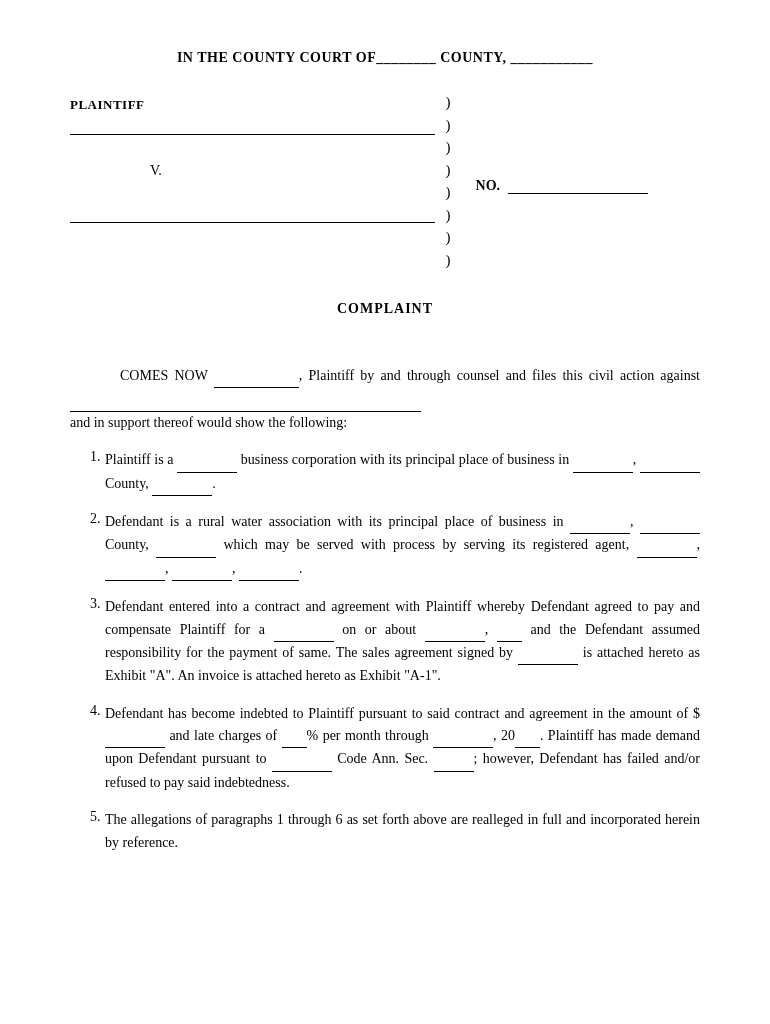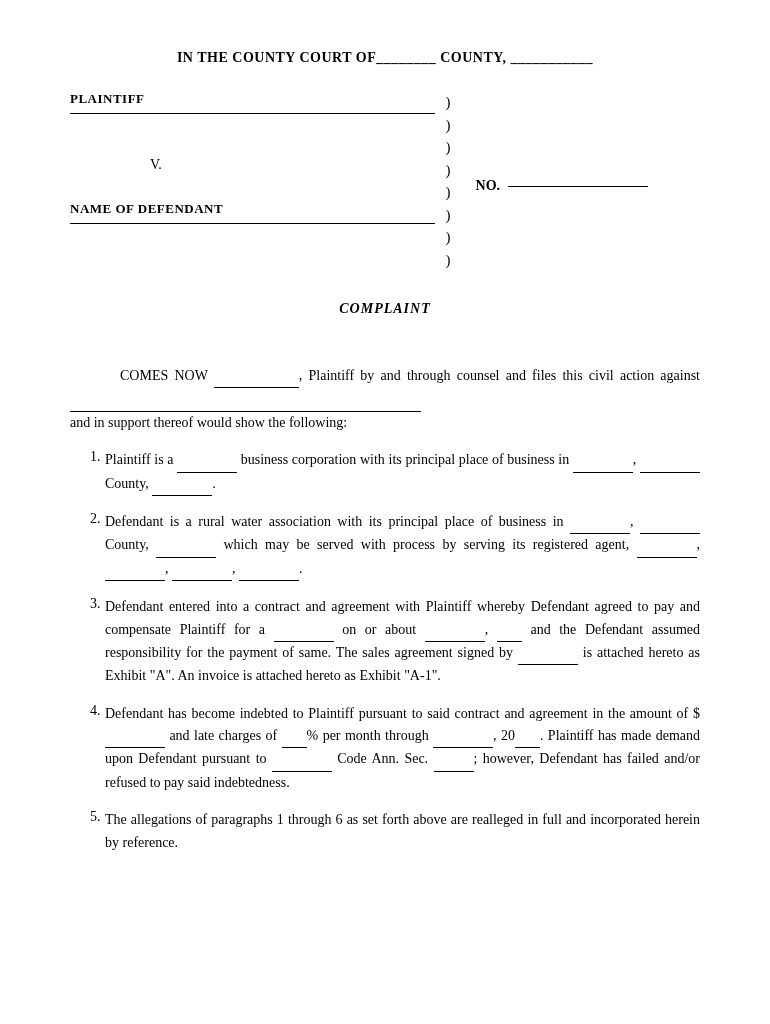--- a/index.html
+++ b/index.html
@@ -38,21 +38,20 @@
       margin-bottom: 15px;
       letter-spacing: 0.5px;
     }
 
     .section-title {
       text-align: center;
       font-size: 14px;
       font-weight: bold;
       margin: 30px 0 25px 0;
       letter-spacing: 1px;
-      font-style: italic;
     }
 
     .body-text-indent {
       font-size: 14px;
       line-height: 1.6;
       text-align: justify;
       margin-bottom: 15px;
       text-indent: 50px;
       margin-top: 48px;
     }
@@ -135,21 +134,21 @@
 
     .right-col {
       width: 38%;
       display: flex;
       align-items: center;
       padding-left: 15px;
     }
 
     .left-row {
       display: flex;
-      align-items: flex-start;
+      align-items: flex-end;
       min-height: 22px;
     }
 
     .left-row-label {
       font-weight: bold;
       font-size: 13px;
       letter-spacing: 0.5px;
     }
 
     .left-row-underline {
@@ -160,21 +159,21 @@
     .paren-item {
       font-size: 15px;
       line-height: 1.5;
       min-height: 22px;
       display: flex;
       align-items: center;
     }
 
     .no-section {
       display: flex;
-      align-items: center;
+      align-items: flex-end;
       gap: 8px;
       margin-top: 10px;
     }
 
     .no-text {
       font-weight: bold;
       font-size: 14px;
     }
 
     .no-blank {
@@ -206,23 +205,20 @@
         </div>
 
         <div class="left-row">&nbsp;</div>
 
         <div class="left-row">
           <span style="padding-left:80px; font-size:14px;">V.</span>
         </div>
 
         <div class="left-row">&nbsp;</div>
 
-        <div class="left-row">
-          <span class="left-row-label">NAME OF DEFENDANT</span>
-        </div>
 
         <div class="left-row">
           <span class="left-row-underline"></span>
         </div>
 
         <div class="left-row">&nbsp;</div>
       </div>
 
       <div class="paren-col">
         <div class="paren-item">)</div>

